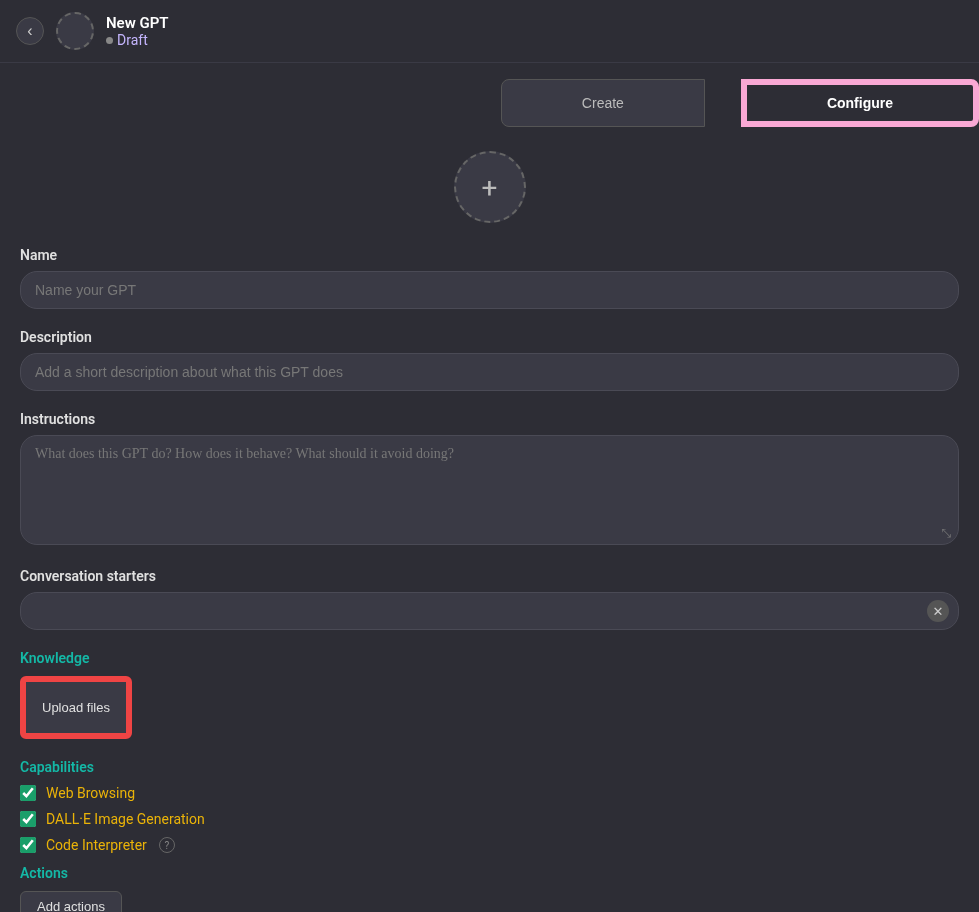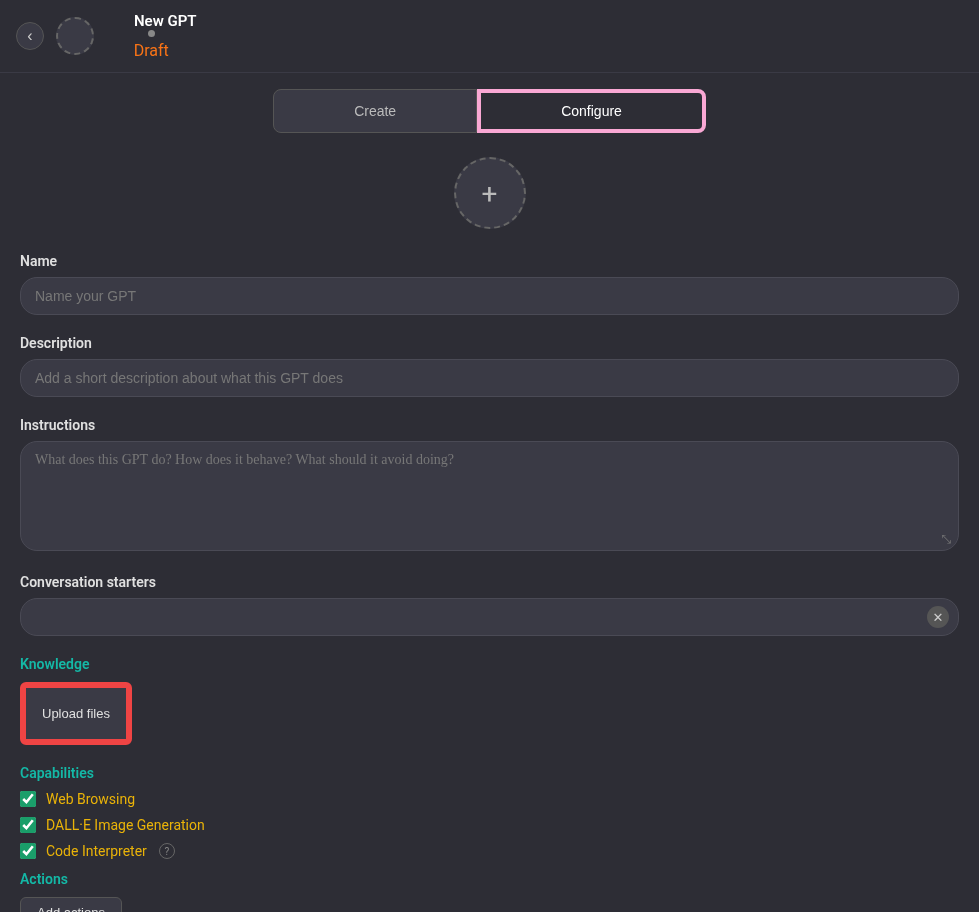--- a/index.html
+++ b/index.html
@@ -51,43 +51,41 @@
 
     .header-info {
       display: flex;
       flex-direction: column;
     }
 
     .header-title {
       font-weight: 600;
       font-size: 15px;
       color: #fff;
-      margin-left: 28px;
     }
 
     .header-status {
       display: flex;
       align-items: center;
       gap: 4px;
-      font-size: 16px;
-      color: #f97316;
-      flex-direction: column;
+      font-size: 14px;
+      color: #c4b5fd;
     }
 
     .status-dot {
       width: 7px;
       height: 7px;
       border-radius: 50%;
       background: #888;
     }
 
     
     .tab-bar {
       display: flex;
-      justify-content: center;
+      justify-content: flex-end;
       gap: 0;
       padding: 16px 0 8px 0;
     }
 
     .tab-btn {
       padding: 10px 80px;
       border: 1px solid #555;
       background: #3a3a45;
       color: #bbb;
       cursor: pointer;
@@ -99,22 +97,23 @@
       border-radius: 8px 0 0 8px;
     }
 
     .tab-btn:last-child {
       border-radius: 0 8px 8px 0;
     }
 
     .tab-btn.active {
       background: #2d2d35;
       color: #fff;
-      border: 4px solid #f9a8d4;
-      font-weight: 400;
+      border: 6px solid #f9a8d4;
+      font-weight: 700;
+      margin-left: 36px;
     }
 
     
     .main-content {
       padding: 16px 20px 40px 20px;
       max-width: 979px;
       margin: 0 auto;
     }
 
     

